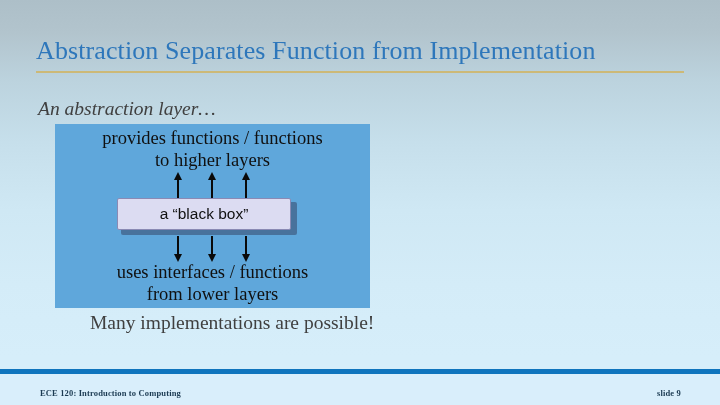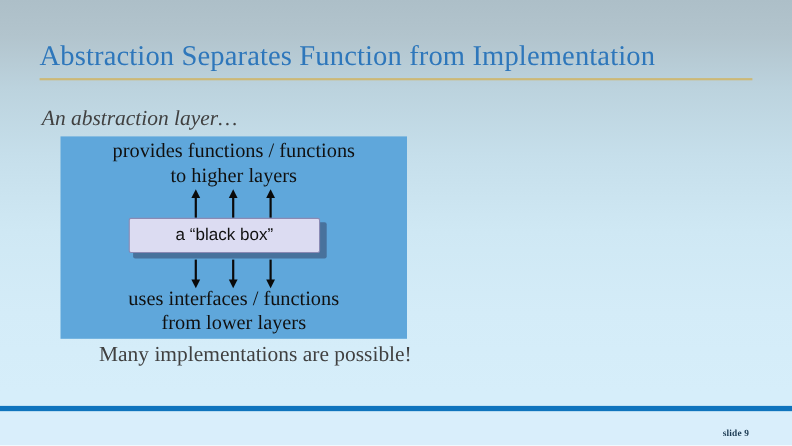--- a/index.html
+++ b/index.html
@@ -234,16 +234,17 @@
 
   <div id="black-box-shadow"></div>
   <div id="black-box">
     <span id="black-box-label">a “black box”</span>
   </div>
 
   <div id="closing-line" class="body-text">Many implementations are possible!</div>
 
   <div id="footer-bar"></div>
   <div id="footer-area">
+    <div class="footer-text" id="footer-course">ECE 120: Introduction to Computing</div>
     <div class="footer-text" id="footer-slide">slide 9</div>
   </div>
 
 </div>
 
 </body></html>

